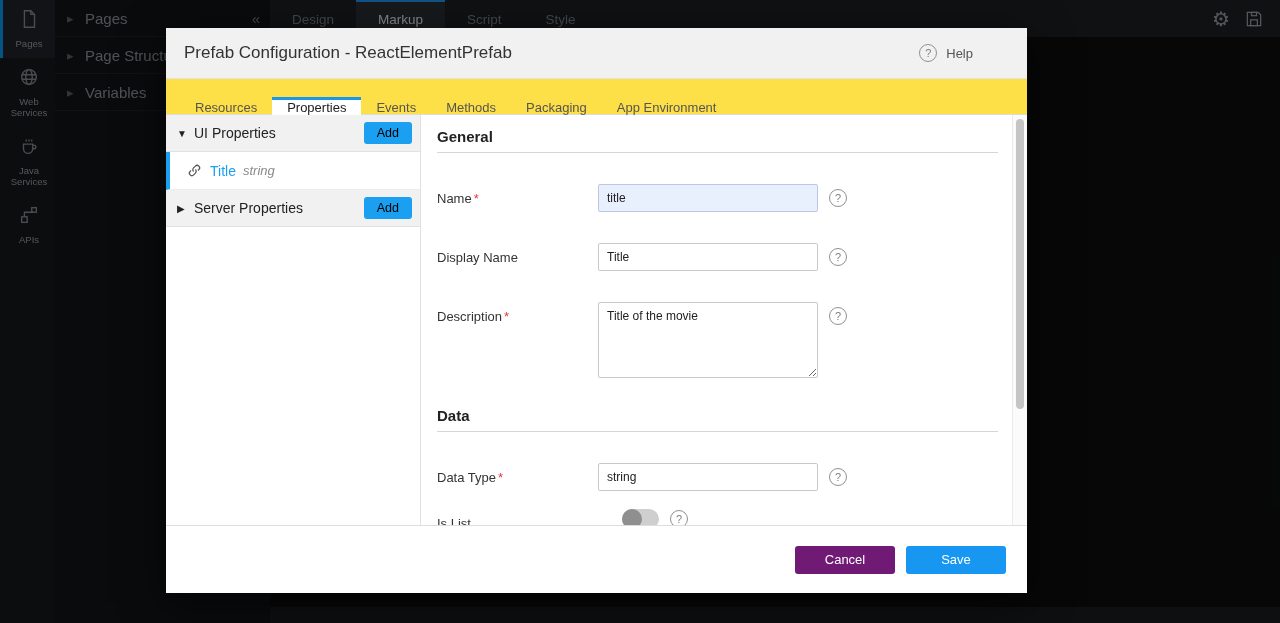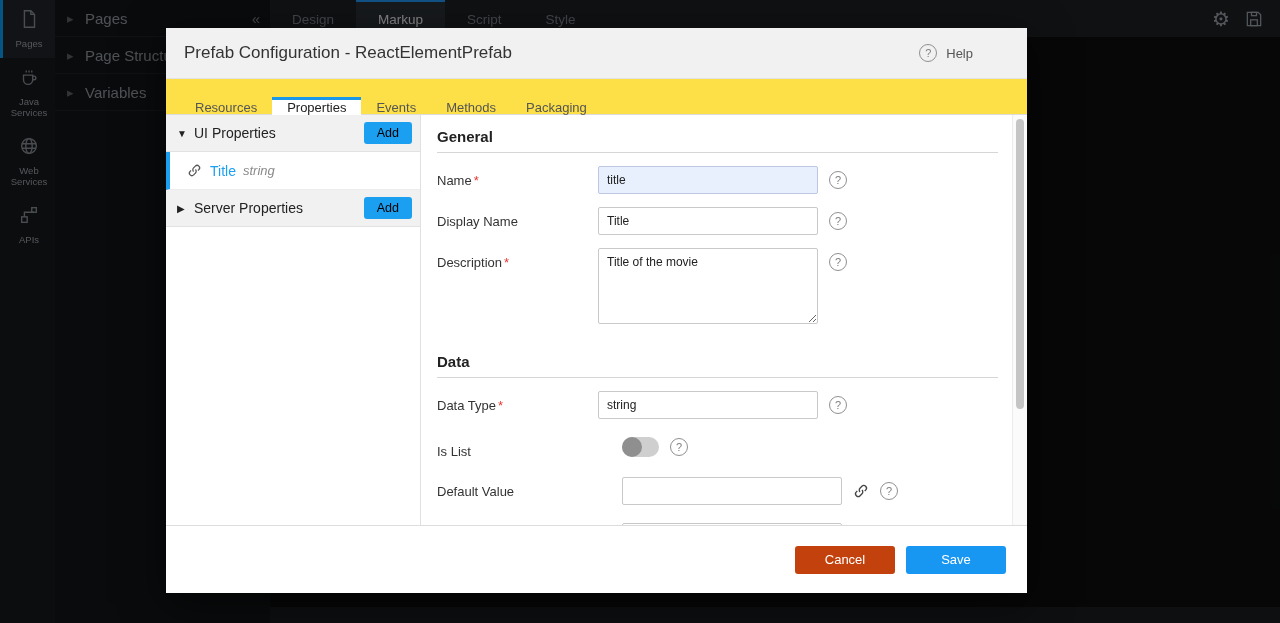--- a/index.html
+++ b/index.html
@@ -103,21 +103,21 @@
   .lp-item.selected { border-left-color:#1b9ff0; }
   .lp-item .link-icon { color:#555; display:flex; }
   .lp-item .link-icon svg { width:15px; height:15px; }
   .lp-item-name { font-size:14px; color:#1b9ff0; margin-left:8px; }
   .lp-item-type { font-size:13px; color:#8a8a8a; font-style:italic; margin-left:7px; }
 
   
   .form { flex:1 1 auto; padding:0 29px 0 16px; position:relative; overflow:hidden; }
   .section-title { font-size:15px; color:#222; padding:13px 0 7px; border-bottom:1px solid #d6d6d6; }
   .section-title.second { margin-top:16px; }
-  .form-row { display:flex; align-items:flex-start; margin-top:13px; }
+  .form-row { display:flex; align-items:flex-start; margin-top:31px; }
   .form-row.gap-lg { margin-top:18px;gap:24px; }
   .f-label { width:161px; flex:0 0 aupx; font-size:13px; color:#333; padding-top:7px; flex-shrink:0; }
   .req { color:#e53935; margin-left:2px; }
   .ctrl { display:flex; align-items:center; gap:11px; }
   .ctrl.top { align-items:flex-start; }
   .ctrl.top .help-circle { margin-top:5px; }
   input.tfield, textarea.tarea {
     width:220px; height:28px; border:1px solid #c9c9c9; border-radius:2px;
     font-size:12px; color:#222; padding:0 8px; font-family:inherit; background:#fff;
   }
@@ -139,55 +139,55 @@
 
   
   .sb { position:absolute; right:0; top:0; bottom:0; width:15px; background:#fbfbfb; border-left:1px solid #ececec; }
   .sb-thumb { position:absolute; top:4px; left:3px; width:8px; height:290px; background:#c5c5c5; border-radius:4px; }
 
   .m-footer {
     height:68px; border-top:1px solid #ddd; background:#fff; flex:0 0 auto;
     display:flex; align-items:center; justify-content:flex-end; gap:11px; padding-right:21px;
   }
   .btn { height:28px; min-width:100px; border:none; border-radius:3px; color:#fff; font-size:13px; cursor:pointer; font-family:inherit; }
-  .btn-cancel { background:#c2410c; }
+  .btn-cancel { background:#701a75; }
   .btn-save { background:#1897f2; }
 </style>
 </head>
 <body>
 
 <aside class="activity-bar">
   <div class="ab-item active">
     <span class="ab-icon">
       <svg viewBox="0 0 24 24" fill="none" stroke="currentColor" stroke-width="1.5">
           <path d="M7 3h7l4 4v14H7z"></path>
           <path d="M14 3v4h4"></path>
         </svg>
     </span>
     <span class="ab-label">Pages</span>
   </div>
   <div class="ab-item">
     <span class="ab-icon">
       <svg viewBox="0 0 24 24" fill="none" stroke="currentColor" stroke-width="1.5">
+          <circle cx="12" cy="12" r="8"></circle>
+          <ellipse cx="12" cy="12" rx="3.5" ry="8"></ellipse>
+          <path d="M4.5 9.5h15M4.5 14.5h15"></path>
+        </svg>
+    </span>
+    <span class="ab-label">Web Services</span>
+  </div>
+  <div class="ab-item">
+    <span class="ab-icon">
+      <svg viewBox="0 0 24 24" fill="none" stroke="currentColor" stroke-width="1.5">
           <path d="M6 10h10v5a5 5 0 0 1-10 0z"></path>
           <path d="M16 11h1.5a2 2 0 0 1 0 4H16"></path>
           <path d="M9 7V5M12 7V5M15 7V5"></path>
         </svg>
     </span>
     <span class="ab-label">Java Services</span>
-  </div>
-  <div class="ab-item">
-    <span class="ab-icon">
-      <svg viewBox="0 0 24 24" fill="none" stroke="currentColor" stroke-width="1.5">
-          <circle cx="12" cy="12" r="8"></circle>
-          <ellipse cx="12" cy="12" rx="3.5" ry="8"></ellipse>
-          <path d="M4.5 9.5h15M4.5 14.5h15"></path>
-        </svg>
-    </span>
-    <span class="ab-label">Web Services</span>
   </div>
   <div class="ab-item">
     <span class="ab-icon">
       <svg viewBox="0 0 24 24" fill="none" stroke="currentColor" stroke-width="1.5">
           <rect x="4" y="14" width="6" height="6"></rect>
           <rect x="15" y="4" width="5" height="5"></rect>
           <path d="M7 14V9h10.5V9"></path>
           <path d="M17.5 9v0"></path>
         </svg>
     </span>
@@ -262,20 +262,23 @@
       </div>
     <div class="m-tab">
         <span>Events</span>
       </div>
     <div class="m-tab">
         <span>Methods</span>
       </div>
     <div class="m-tab">
         <span>Packaging</span>
       </div>
+    <div class="m-tab">
+        <span>App Environment</span>
+      </div>
   </div>
 
   <div class="m-body">
 
     <div class="lp">
       <div class="lp-group">
         <span class="lp-tri">▼</span>
         <span class="lp-group-label">UI Properties</span>
         <button class="add-btn">Add</button>
       </div>

